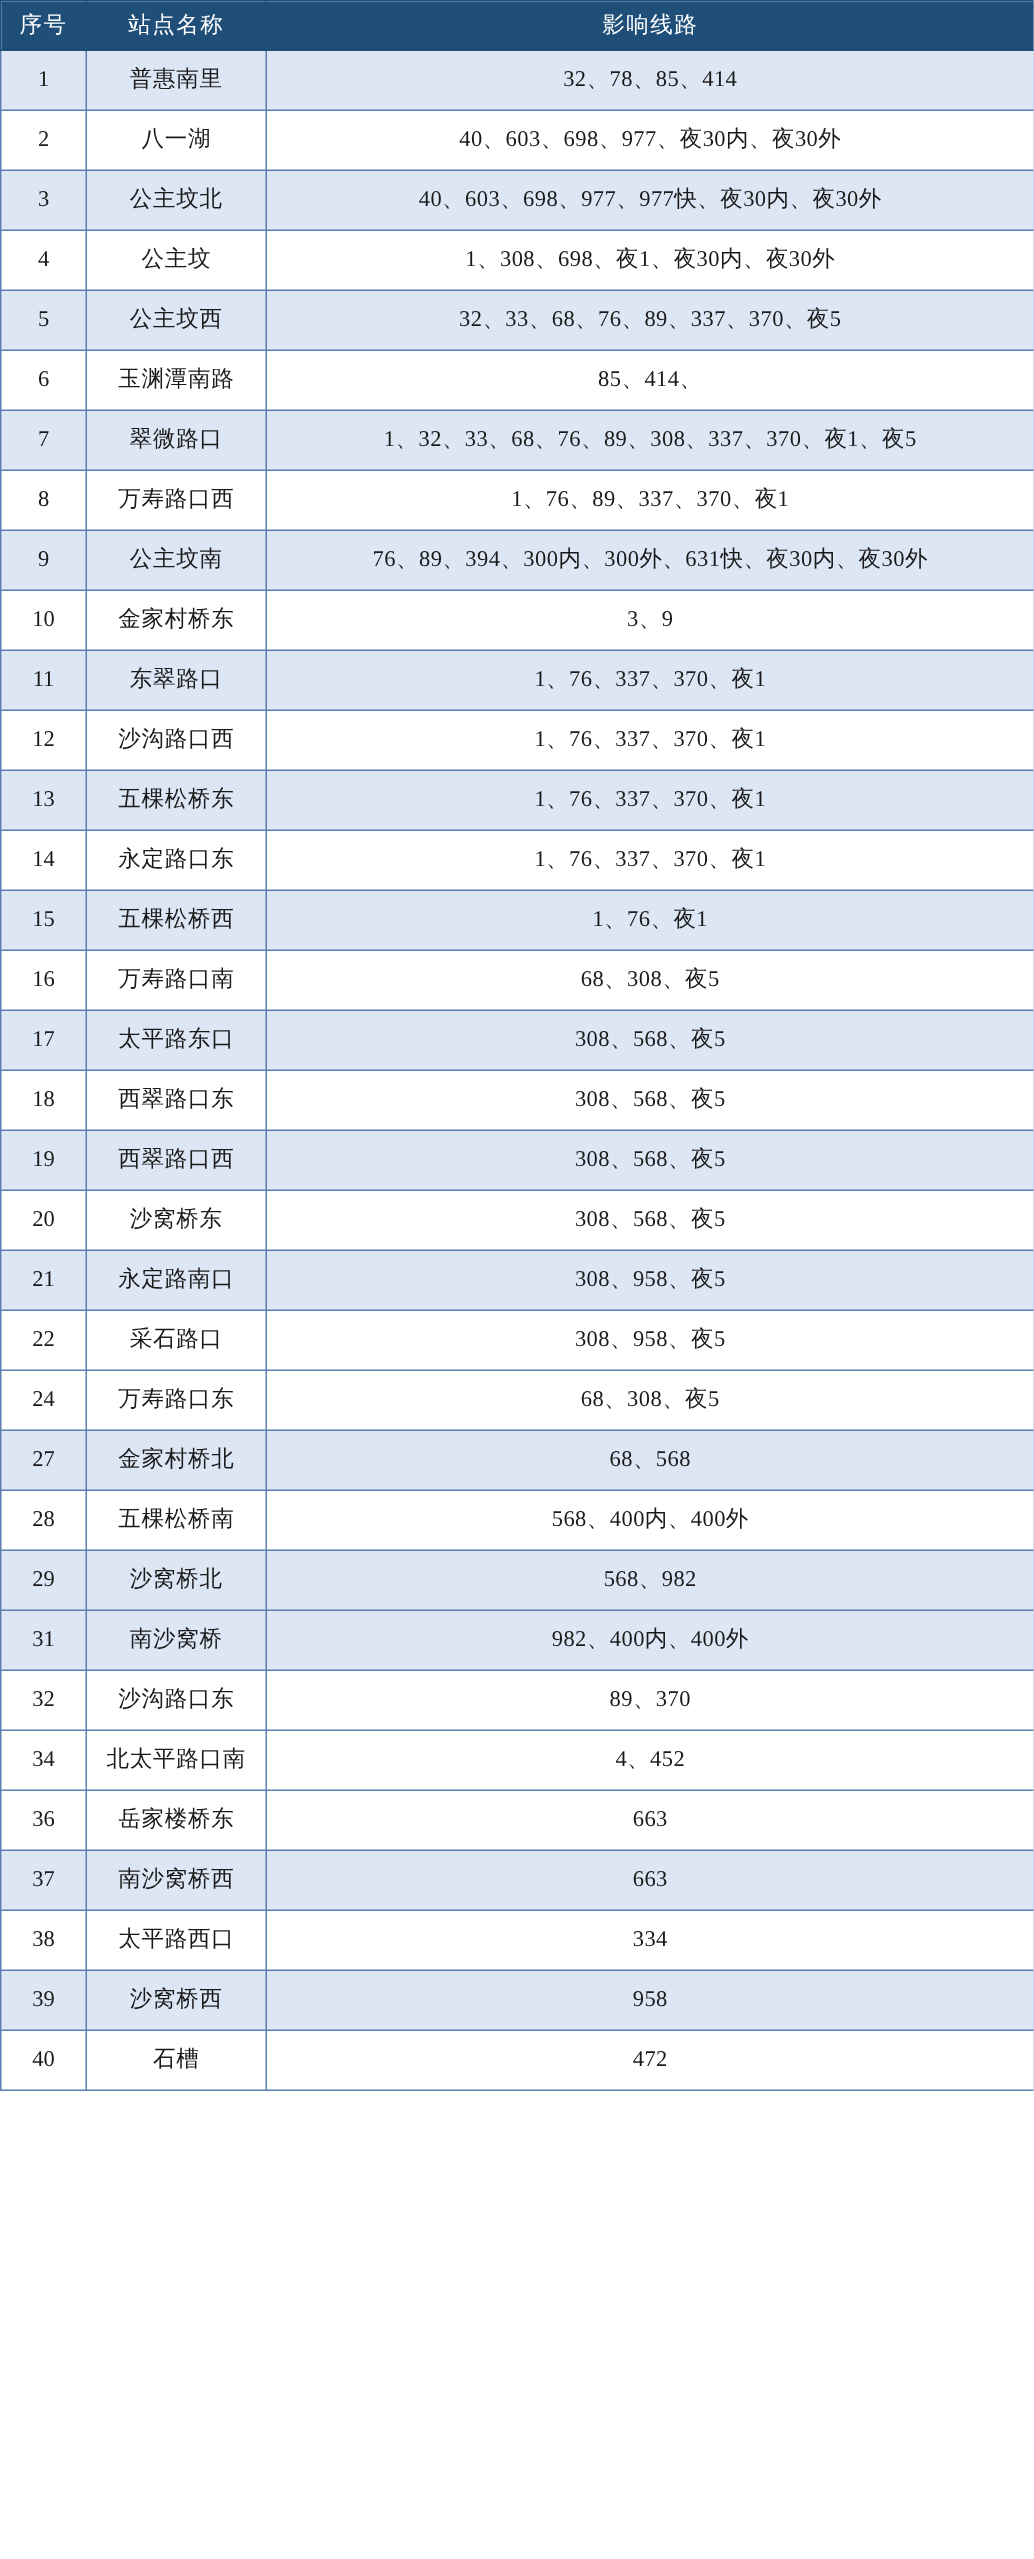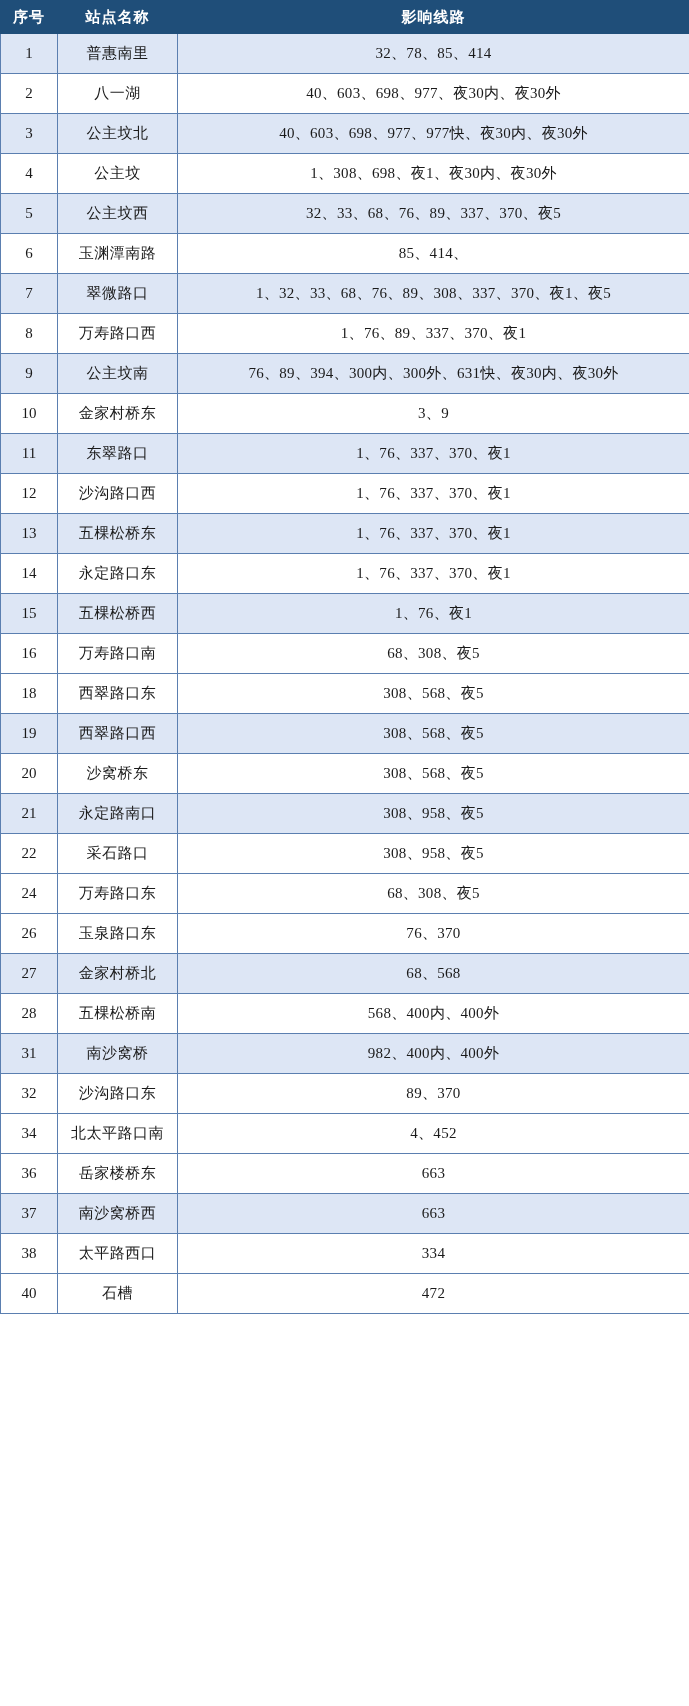--- a/index.html
+++ b/index.html
@@ -32,21 +32,21 @@
     vertical-align: middle;
     font-size: 15px;
     line-height: 1.1;
     padding: 0;
     height: 39px;
     color: #1a1a1a;
   }
   table.bus-table thead th {
     background: #1f4e79;
     color: #ffffff;
-    font-weight: bold;
+    font-weight: normal;
     font-size: 15px;
     height: 32px;
     border: 1px solid #1f4e79;
     letter-spacing: 1px;
   }
   table.bus-table tbody tr.odd td {
     background: #dde6f5;
   }
   table.bus-table tbody tr.even td {
     background: #ffffff;
@@ -154,20 +154,25 @@
         <tr class="odd">
           <td class="cell-index">15</td>
           <td class="cell-station">五棵松桥西</td>
           <td class="cell-routes">1、76、夜1</td>
         </tr>
         <tr class="even">
           <td class="cell-index">16</td>
           <td class="cell-station">万寿路口南</td>
           <td class="cell-routes">68、308、夜5</td>
         </tr>
+        <tr class="odd">
+          <td class="cell-index">17</td>
+          <td class="cell-station">太平路东口</td>
+          <td class="cell-routes">308、568、夜5</td>
+        </tr>
         <tr class="even">
           <td class="cell-index">18</td>
           <td class="cell-station">西翠路口东</td>
           <td class="cell-routes">308、568、夜5</td>
         </tr>
         <tr class="odd">
           <td class="cell-index">19</td>
           <td class="cell-station">西翠路口西</td>
           <td class="cell-routes">308、568、夜5</td>
         </tr>
@@ -184,36 +189,36 @@
         <tr class="even">
           <td class="cell-index">22</td>
           <td class="cell-station">采石路口</td>
           <td class="cell-routes">308、958、夜5</td>
         </tr>
         <tr class="even">
           <td class="cell-index">24</td>
           <td class="cell-station">万寿路口东</td>
           <td class="cell-routes">68、308、夜5</td>
         </tr>
-        <tr class="even">
-          <td class="cell-index">26</td>
-          <td class="cell-station">玉泉路口东</td>
-          <td class="cell-routes">76、370</td>
-        </tr>
         <tr class="odd">
           <td class="cell-index">27</td>
           <td class="cell-station">金家村桥北</td>
           <td class="cell-routes">68、568</td>
         </tr>
         <tr class="even">
           <td class="cell-index">28</td>
           <td class="cell-station">五棵松桥南</td>
           <td class="cell-routes">568、400内、400外</td>
         </tr>
         <tr class="odd">
+          <td class="cell-index">29</td>
+          <td class="cell-station">沙窝桥北</td>
+          <td class="cell-routes">568、982</td>
+        </tr>
+        <tr class="odd">
           <td class="cell-index">31</td>
           <td class="cell-station">南沙窝桥</td>
           <td class="cell-routes">982、400内、400外</td>
         </tr>
         <tr class="even">
           <td class="cell-index">32</td>
           <td class="cell-station">沙沟路口东</td>
           <td class="cell-routes">89、370</td>
         </tr>
         <tr class="even">
@@ -228,20 +233,25 @@
         </tr>
         <tr class="odd">
           <td class="cell-index">37</td>
           <td class="cell-station">南沙窝桥西</td>
           <td class="cell-routes">663</td>
         </tr>
         <tr class="even">
           <td class="cell-index">38</td>
           <td class="cell-station">太平路西口</td>
           <td class="cell-routes">334</td>
+        </tr>
+        <tr class="odd">
+          <td class="cell-index">39</td>
+          <td class="cell-station">沙窝桥西</td>
+          <td class="cell-routes">958</td>
         </tr>
         <tr class="even">
           <td class="cell-index">40</td>
           <td class="cell-station">石槽</td>
           <td class="cell-routes">472</td>
         </tr>
       </tbody>
   </table>
 </div>
 

